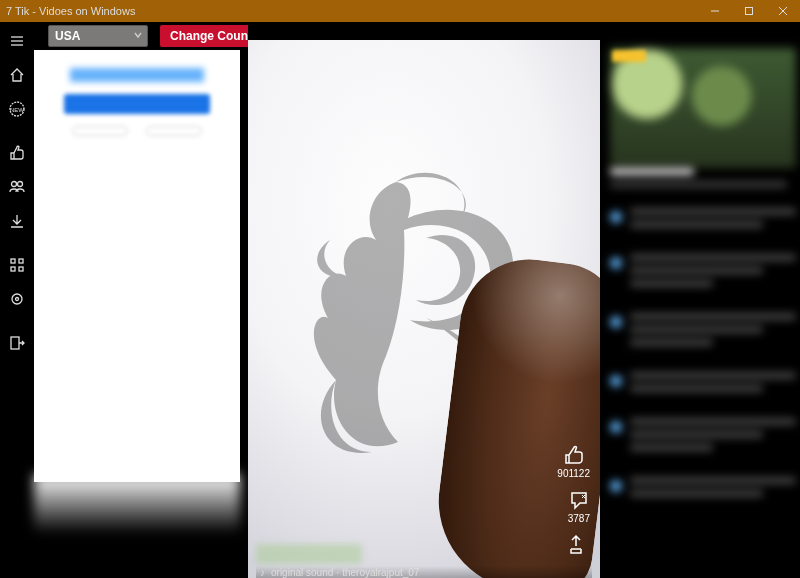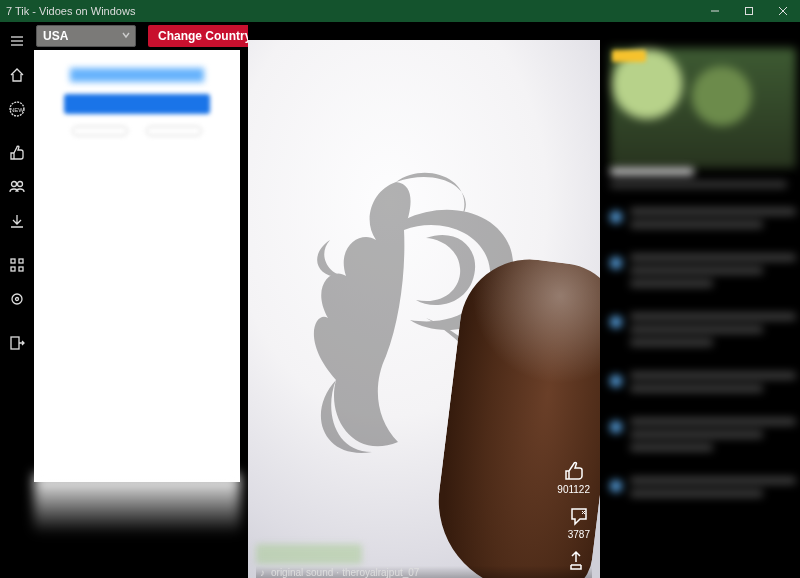--- a/index.html
+++ b/index.html
@@ -1,38 +1,38 @@
 <!DOCTYPE html>
 <html><head>
 <meta charset="utf-8">
 <style>
   * { box-sizing: border-box; margin: 0; padding: 0; }
   html, body { width: 800px; height: 578px; overflow: hidden; font-family: "Segoe UI", Tahoma, sans-serif; }
   body { background: #000; }
 
   
-  .titlebar { height: 22px; background: #14532d; color: #dcdcdc; display: flex; align-items: center; font-size: 11px; padding-left: 6px; position: relative; }
+  .titlebar { height: 22px; background: #a16207; color: #dcdcdc; display: flex; align-items: center; font-size: 11px; padding-left: 6px; position: relative; }
   .titlebar .wincontrols { position: absolute; right: 0; top: 0; display: flex; }
   .titlebar .winbtn { width: 34px; height: 22px; display:flex; align-items:center; justify-content:center; color:#ddd; }
   .titlebar .winbtn svg { stroke:#ddd; stroke-width:1; fill:none; }
 
   
   .app { position: absolute; top: 22px; left: 0; right: 0; bottom: 0; background:#000; }
 
   
   .rail { position:absolute; top:0; left:0; bottom:0; width:34px; background:#000; display:flex; flex-direction:column; align-items:center; color:#ddd; }
   .rail .rail-btn { width:34px; height:34px; display:flex; align-items:center; justify-content:center; }
   .rail .rail-btn svg { stroke:#ddd; stroke-width:1.3; fill:none; }
   .rail .spacer { flex:1; }
   .rail .group-top { margin-top:2px; }
   .rail .gap { height:10px; }
 
   
   .topbar { position:absolute; left:34px; top:0; height:28px; display:flex; align-items:center; }
-  .country-dd { width:100px; height:22px; background:#7b7a78; border:1px solid #555; border-radius:2px; color:#fff; font-size:12px; font-weight:600; display:flex; align-items:center; padding:0 6px; position:relative; margin-left:2px; }
+  .country-dd { width:100px; height:22px; background:#7b7a78; border:1px solid #555; border-radius:2px; color:#fff; font-size:12px; font-weight:600; display:flex; align-items:center; padding:0 6px; position:relative; margin-left:14px; }
   .country-dd .chev { position:absolute; right:4px; top:50%; transform:translateY(-50%); }
   .cc-btn { height:22px; background:#c8102e; color:#fff; font-size:12px; font-weight:600; display:flex; align-items:center; padding:0 10px; margin-left:12px; border-radius:2px; }
 
   
   .backbtn { position:absolute; left:252px; top:8px; width:28px; height:28px; display:flex; align-items:center; justify-content:center; color:#e8e8e8; }
   .backbtn svg { stroke:#e8e8e8; stroke-width:1.5; fill:none; }
 
   
   .leftpanel { position:absolute; left:34px; top:28px; width:206px; height:432px; background:#fff; border-radius:0; overflow:hidden; }
   .lp-r1 { margin:18px 36px 0 36px; height:14px; background:#67b3fc; filter:blur(3px);}
@@ -54,21 +54,21 @@
                radial-gradient(circle at 60% 10%, rgba(255,255,255,0.35), transparent 28%),
                radial-gradient(ellipse 60% 100% at 60% 40%, #6a3f28 0%, #4d2b18 60%, #351b0d 100%);
             border-radius:70px 60px 40px 90px;
             transform:rotate(7deg);
           }
 
   
   .letterR { position:absolute; left:28px; top:120px; width:310px; height:320px; }
 
   
-  .vactions { position:absolute; left:0; right:10px; bottom:6px; display:flex; flex-direction:column; align-items:flex-end; gap:10px; color:#fff; font-size:10px; }
+  .vactions { position:absolute; left:0; right:10px; bottom:22px; display:flex; flex-direction:column; align-items:flex-end; gap:10px; color:#fff; font-size:10px; }
   .vactions .va { display:flex; flex-direction:column; align-items:center; gap:2px; }
   .vactions svg { stroke:#fff; fill:none; stroke-width:1.5; }
 
   
   .caption { position:absolute; left:8px; right:8px; bottom:0; height:36px; display:flex; align-items:flex-end; gap:8px; color:#eee; font-size:10px; }
   .caption .tag { position:absolute; left:0; bottom:14px; background:rgba(170,204,150,0.55); width:106px; height:20px; border-radius:3px; filter:blur(3px);}
   .caption .line { position:absolute; left:0; bottom:0; right:0; height:12px; color:#ddd; filter:blur(.4px); background:linear-gradient(rgba(0,0,0,.0), rgba(0,0,0,.25)); display:flex; align-items:center; gap:6px; padding-left:4px;}
 
   
   .rightside { position:absolute; left:600px; right:0; top:0; bottom:0; background:#000; }

